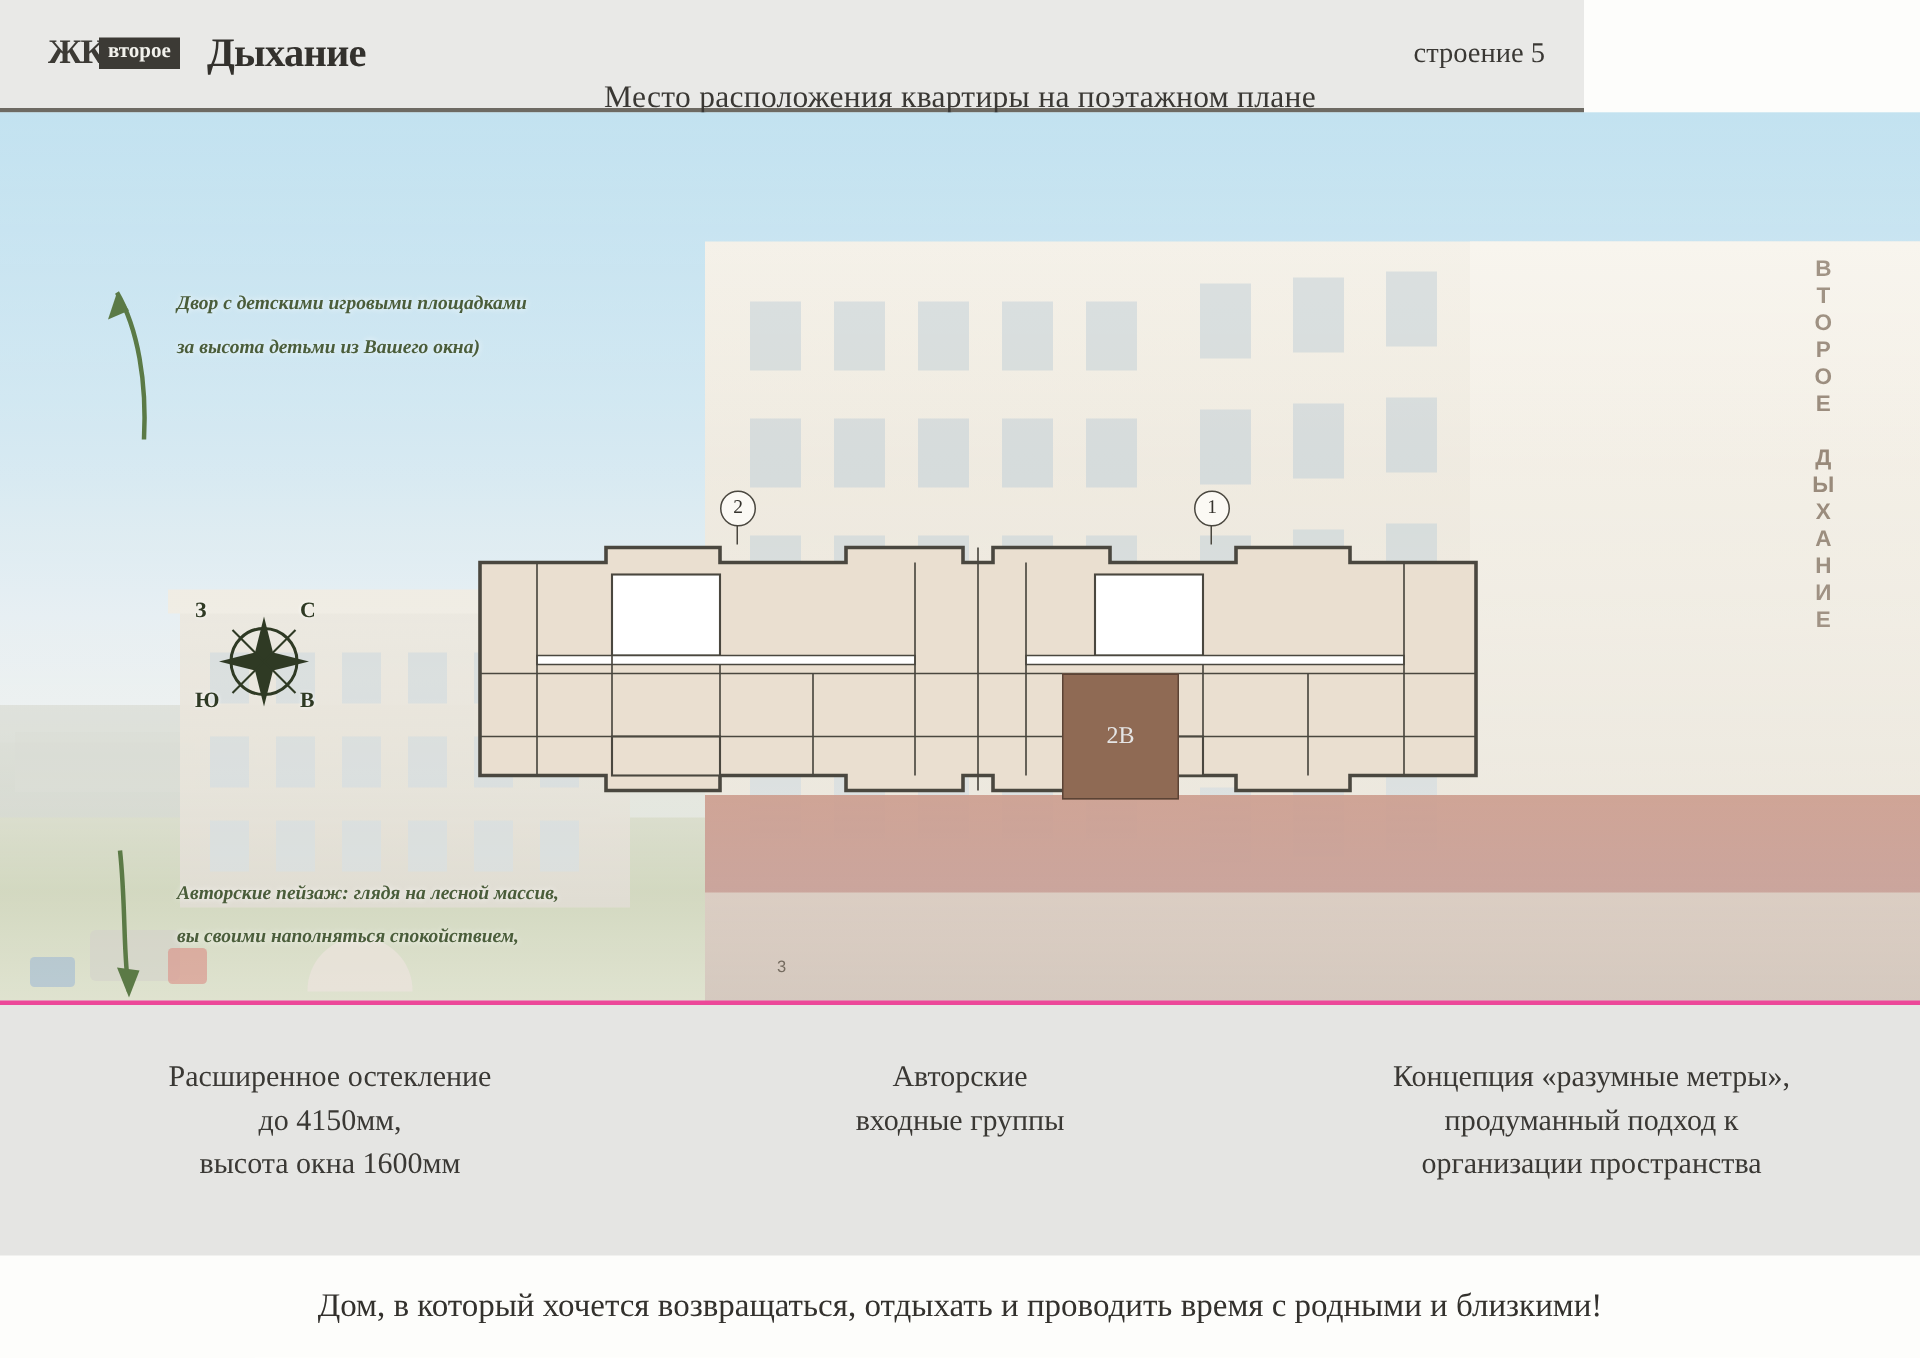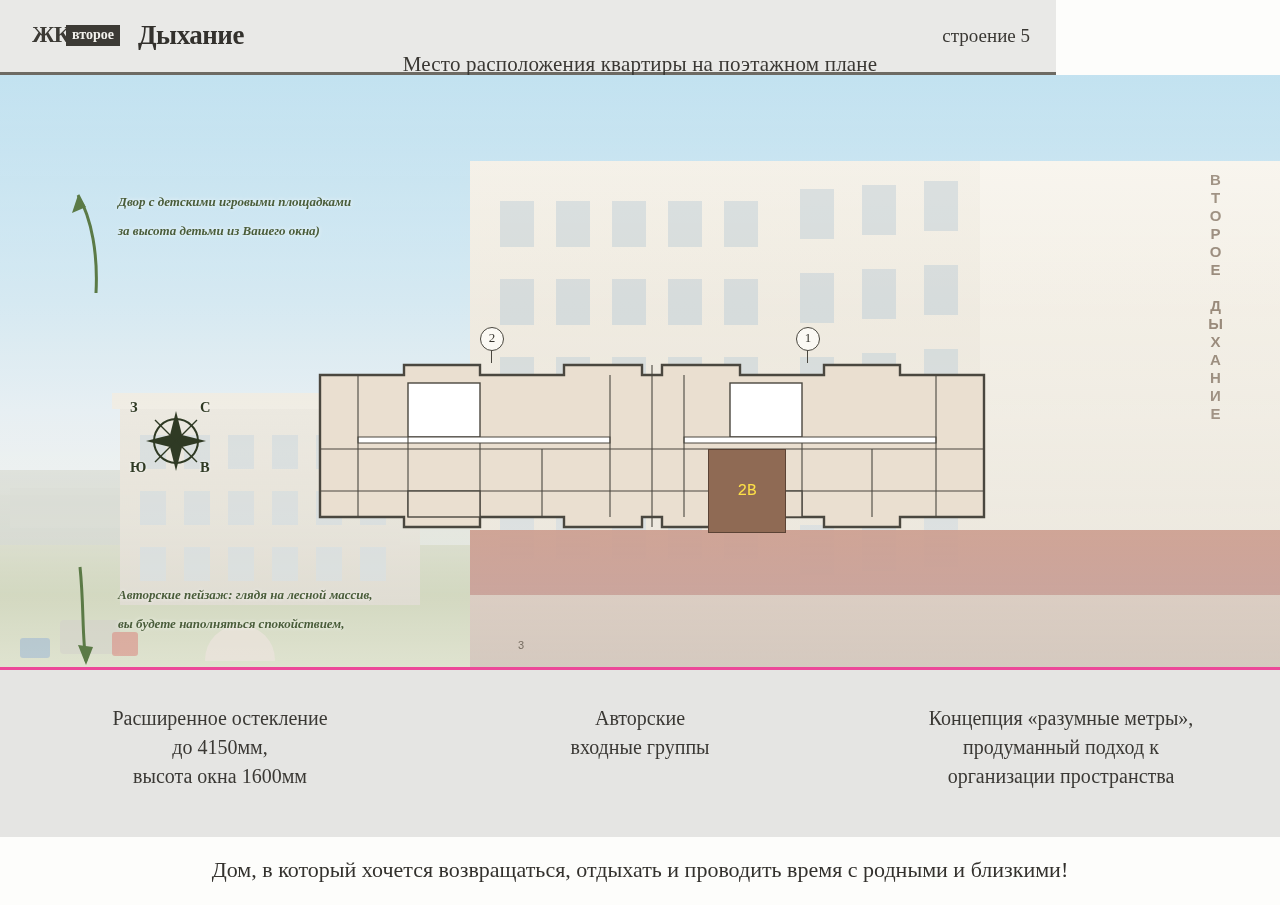--- a/index.html
+++ b/index.html
@@ -243,22 +243,22 @@
   }
   .bl-2 { left: 179px; top: -12px; }
   .bl-1 { left: 495px; top: -12px; }
 
   .sel-flat {
     position:absolute;
     left: 396px; top: 88px;
     width: 76px; height: 82px;
     background: #8f6a54;
     border: 1.5px solid #5b4335;
-    color: #fde047;
-    font-family: Liberation Mono, monospace;
+    color: #e5e5e5;
+    font-family: Liberation Serif, serif;
     font-size: 16px;
     display:flex; align-items:center; justify-content:center;
   }
 
   
   .ph-num {
     position:absolute;
     font-family:"Liberation Sans", sans-serif;
     font-size: 11px;
     color: #6b6256;
@@ -418,21 +418,21 @@
     </div>
 
     <div class="arrow-down">
       <svg width="46" height="120" viewBox="0 0 46 120">
         <path d="M18 2 C 22 40, 20 72, 24 96" stroke="#5b7a46" stroke-width="3" fill="none"></path>
         <path d="M24 100 L 16 80 L 31 82 Z" fill="#5b7a46"></path>
       </svg>
     </div>
     <div class="note note-bottom">
       <div>Авторские пейзаж: глядя на лесной массив,</div>
-      <div>вы будете наполняться спокойствием,</div>
+      <div>вы своими наполняться спокойствием,</div>
     </div>
 
     <div class="compass">
       <span class="compass-label cl-n">С</span>
       <span class="compass-label cl-w">З</span>
       <span class="compass-label cl-s">Ю</span>
       <span class="compass-label cl-e">В</span>
       <svg width="96" height="96" viewBox="0 0 96 96" style="position:absolute;left:0;top:0;">
         <circle cx="48" cy="48" r="22" fill="none" stroke="#2f3a24" stroke-width="2"></circle>
         <path d="M48 18 L54 42 L48 48 L42 42 Z" fill="#2f3a24"></path>

